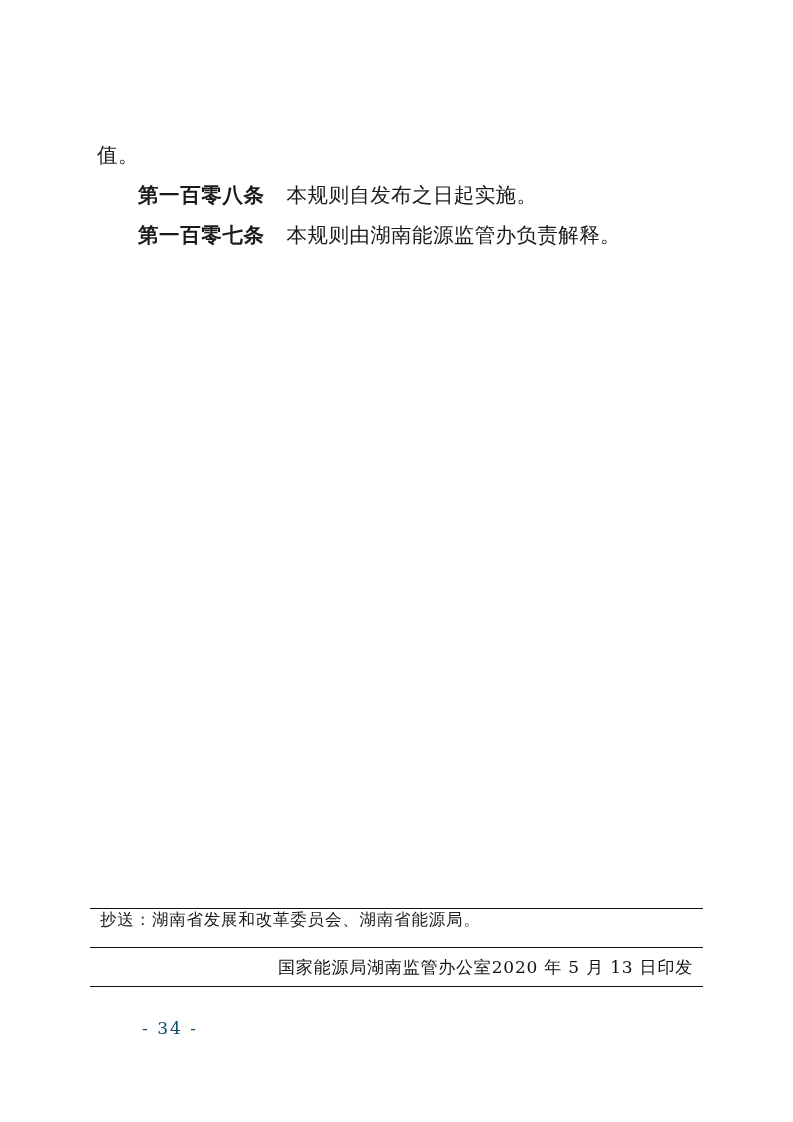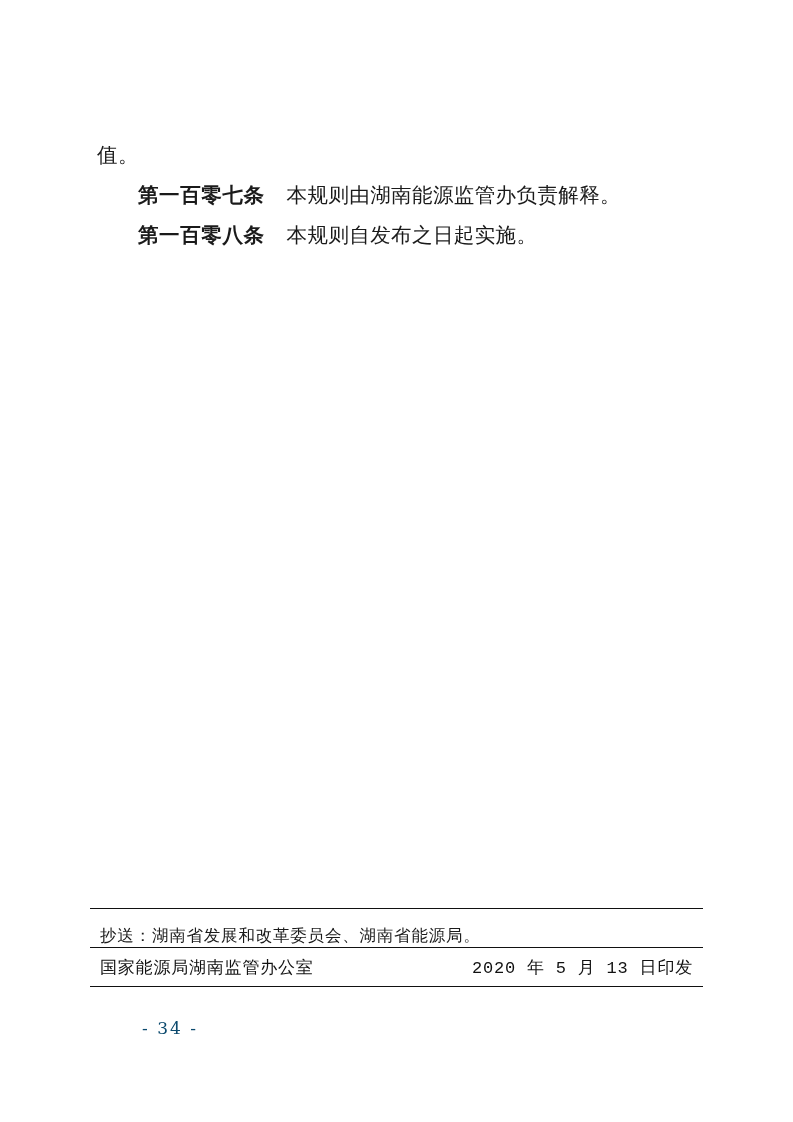--- a/index.html
+++ b/index.html
@@ -66,40 +66,39 @@
     height: 0;
     border-top: 1.6px solid #111;
   }
   .rule.thin {
     border-top: 1.1px solid #111;
   }
 
   .cc-row {
     height: 38px;
     display: flex;
-    align-items: flex-end;
+    align-items: flex-start;
     padding-left: 10px;
     box-sizing: border-box;
   }
   .cc-text {
     font-size: 16.5px;
     font-family: "DejaVu Serif", "Liberation Serif", serif;
     letter-spacing: 0.8px;
     color: #1a1a1a;
     white-space: nowrap;
   }
 
   .issuer-row {
     height: 38px;
     display: flex;
     align-items: center;
-    justify-content: space-between;
+    justify-content: flex-end;
     padding: 0 10px 0 10px;
     box-sizing: border-box;
-    font-family: Liberation Mono, monospace;
   }
   .issuer-text, .date-text {
     font-size: 17px;
     letter-spacing: 0.8px;
     white-space: nowrap;
     color: #111;
   }
 
   .page-number {
     position: absolute;
@@ -118,25 +117,25 @@
 
 <div class="page">
 
   <div class="content-area">
 
     <div class="body-line">
       <span>值。</span>
     </div>
 
     <div class="body-line indent-line">
-      <span class="article-label">第一百零七条</span><span class="article-gap"></span><span>本规则由湖南能源监管办负责解释。</span>
+      <span class="article-label">第一百零八条</span><span class="article-gap"></span><span>本规则自发布之日起实施。</span>
     </div>
 
     <div class="body-line indent-line">
-      <span class="article-label">第一百零八条</span><span class="article-gap"></span><span>本规则自发布之日起实施。</span>
+      <span class="article-label">第一百零七条</span><span class="article-gap"></span><span>本规则由湖南能源监管办负责解释。</span>
     </div>
 
   </div>
 
   <div class="footer">
     <div class="rule"></div>
     <div class="cc-row">
       <span class="cc-text">抄送：湖南省发展和改革委员会、湖南省能源局。</span>
     </div>
     <div class="rule thin"></div>

